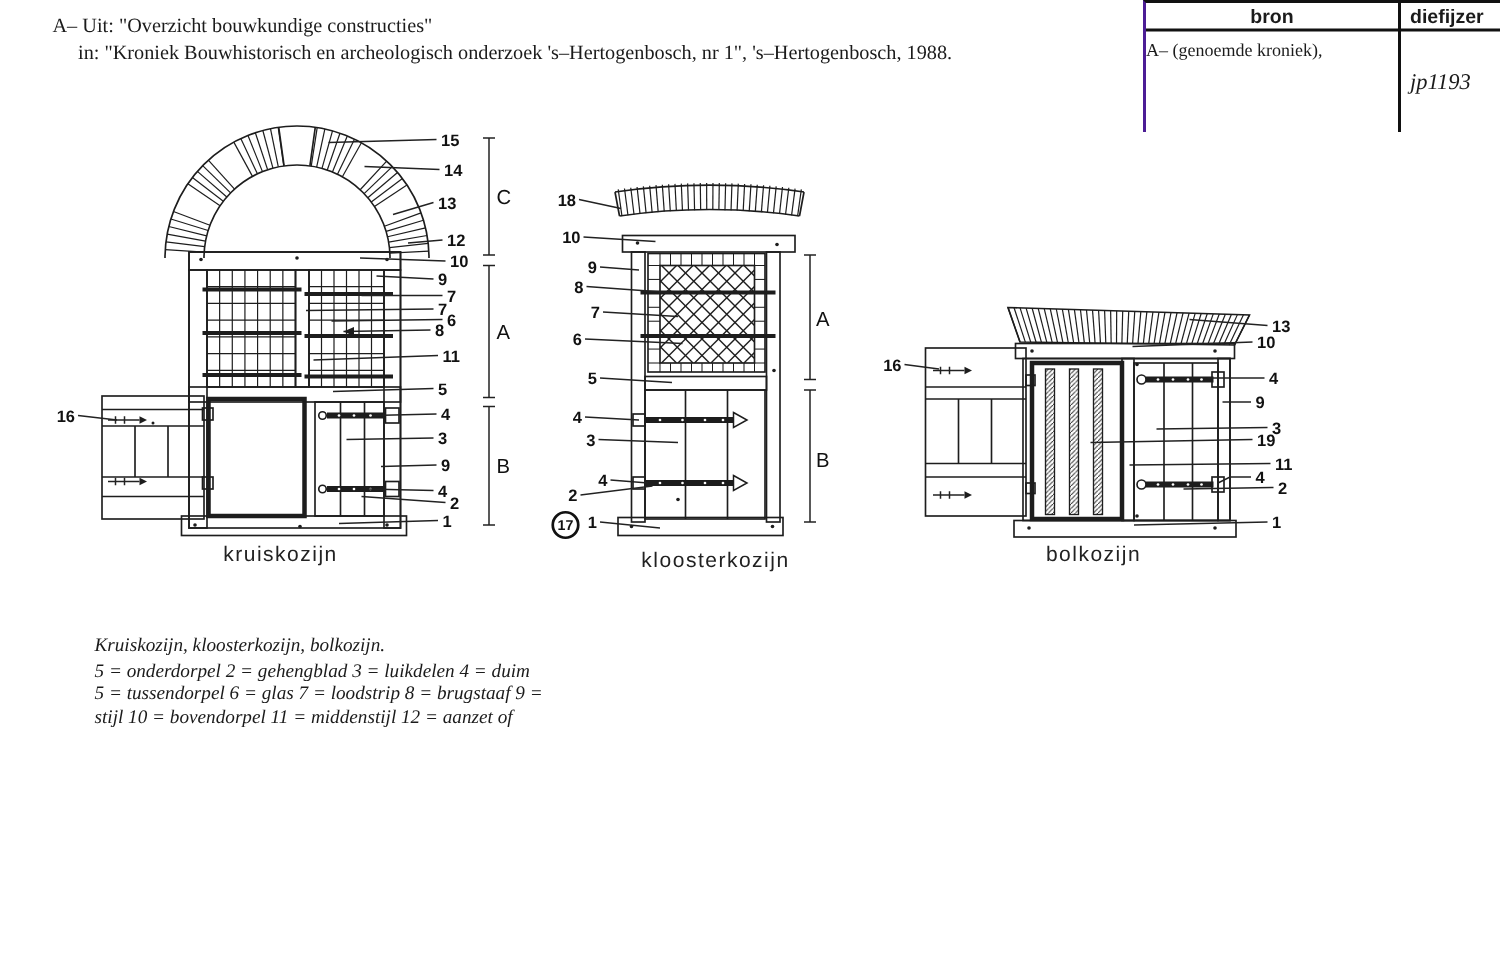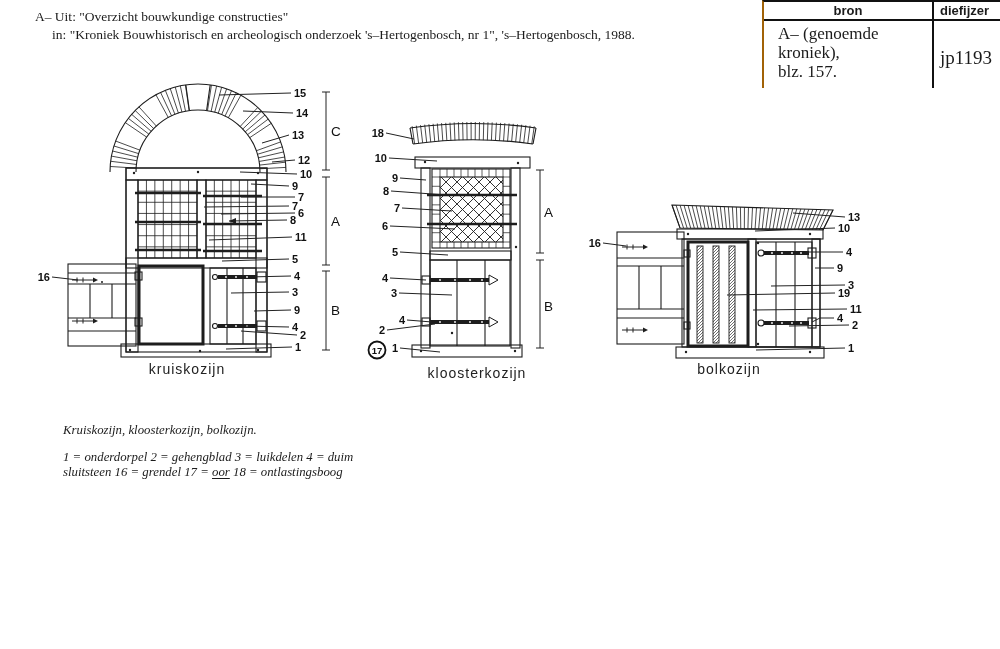--- a/index.html
+++ b/index.html
@@ -5,32 +5,32 @@
   html,body { margin:0; padding:0; background:#888; }
   .page {
     position:relative; width:1000px; height:649px; background:#ffffff;
     overflow:hidden; font-family:"Liberation Serif", serif; color:#1b1b1b;
   }
   
   .hdr { position:absolute; left:35px; top:8px; font-size:13.5px; line-height:18px; }
   .hdr .l2 { padding-left:17px; }
   
   .reftable { position:absolute; left:762px; top:0; width:238px; height:88px;
-    border-top:2px solid #111; border-left:2px solid #a16207; box-sizing:border-box; }
+    border-top:2px solid #111; border-left:2px solid #4c1d95; box-sizing:border-box; }
   .reftable .colsep { position:absolute; left:168px; top:0; bottom:0; width:2px; background:#111; }
   .reftable .hline { position:absolute; left:0; right:0; top:17px; height:2px; background:#111; }
   .reftable .th { position:absolute; top:1px; font:700 13px "Liberation Sans", sans-serif; }
   .reftable .th.c1 { left:0; width:168px; text-align:center; }
   .reftable .th.c2 { left:176px; }
-  .reftable .cell1 { position:absolute; left:14px; top:22px; width:160px; font-size:17px; line-height:19px; }
-  .reftable .cell2 { position:absolute; left:176px; top:45px; font-size:19px; }
+  .reftable .cell1 { position:absolute; left:0; top:22px; width:160px; font-size:12px; line-height:19px; }
+  .reftable .cell2 { position:absolute; left:176px; top:45px; font-size:15px;font-style:italic; }
   
   .legend { position:absolute; left:63px; top:423px; width:330px;
     font-style:italic; font-size:12.8px; line-height:15.6px; }
-  .legend .t { margin-bottom:11px; }
+  .legend .t { margin-bottom:1px; }
   .legend u { text-underline-offset:2px; }
   
   .draw { position:absolute; left:0; top:0; }
   .ln  { fill:none; stroke:#1d1d1d; stroke-width:1.1; }
   .lnT { fill:none; stroke:#1d1d1d; stroke-width:3; }
   .ldr { fill:none; stroke:#222; stroke-width:1; }
   .bar { stroke:#1d1d1d; stroke-width:2.6; }
   .strap { stroke:#1d1d1d; stroke-width:4; }
   .dot { fill:#1d1d1d; }
   .wdot { fill:#ffffff; }
@@ -49,29 +49,29 @@
     <div class="l2">in: "Kroniek Bouwhistorisch en archeologisch onderzoek 's–Hertogenbosch, nr 1", 's–Hertogenbosch, 1988.</div>
   </div>
 
   <div class="reftable">
     <div class="colsep"></div>
     <div class="hline"></div>
     <div class="th c1">bron</div>
     <div class="th c2">diefijzer</div>
     <div class="cell1">
       <div>A– (genoemde kroniek),</div>
-      <div>blz. 157.</div>
     </div>
     <div class="cell2">jp1193</div>
   </div>
 
   <div class="legend">
     <div class="t">Kruiskozijn, kloosterkozijn, bolkozijn.</div>
-    <div>1 =  onderdorpel 2 =  gehengblad 3 =  luikdelen 4 =  duim</div>
-    <div><span>sluitsteen 16 =  grendel 17 =  </span><u>oor</u><span> 18 =  ontlastingsboog</span></div>
+    <div>5 =  onderdorpel 2 =  gehengblad 3 =  luikdelen 4 =  duim</div>
+    <div>5 =  tussendorpel 6 = glas 7 = loodstrip 8 =  brugstaaf 9 =</div>
+    <div>stijl 10 =  bovendorpel 11 =  middenstijl 12 =  aanzet of</div>
   </div>
 
   <svg class="draw" width="1000" height="649" viewBox="0 0 1000 649">
     <defs>
       <pattern id="hatchd" width="3" height="3" patternUnits="userSpaceOnUse">
         <path d="M0,3 L3,0" stroke="#333" stroke-width="0.7"></path>
       </pattern>
       <clipPath id="latclip">
           <rect x="440" y="177" width="63" height="65"></rect>
         </clipPath>

